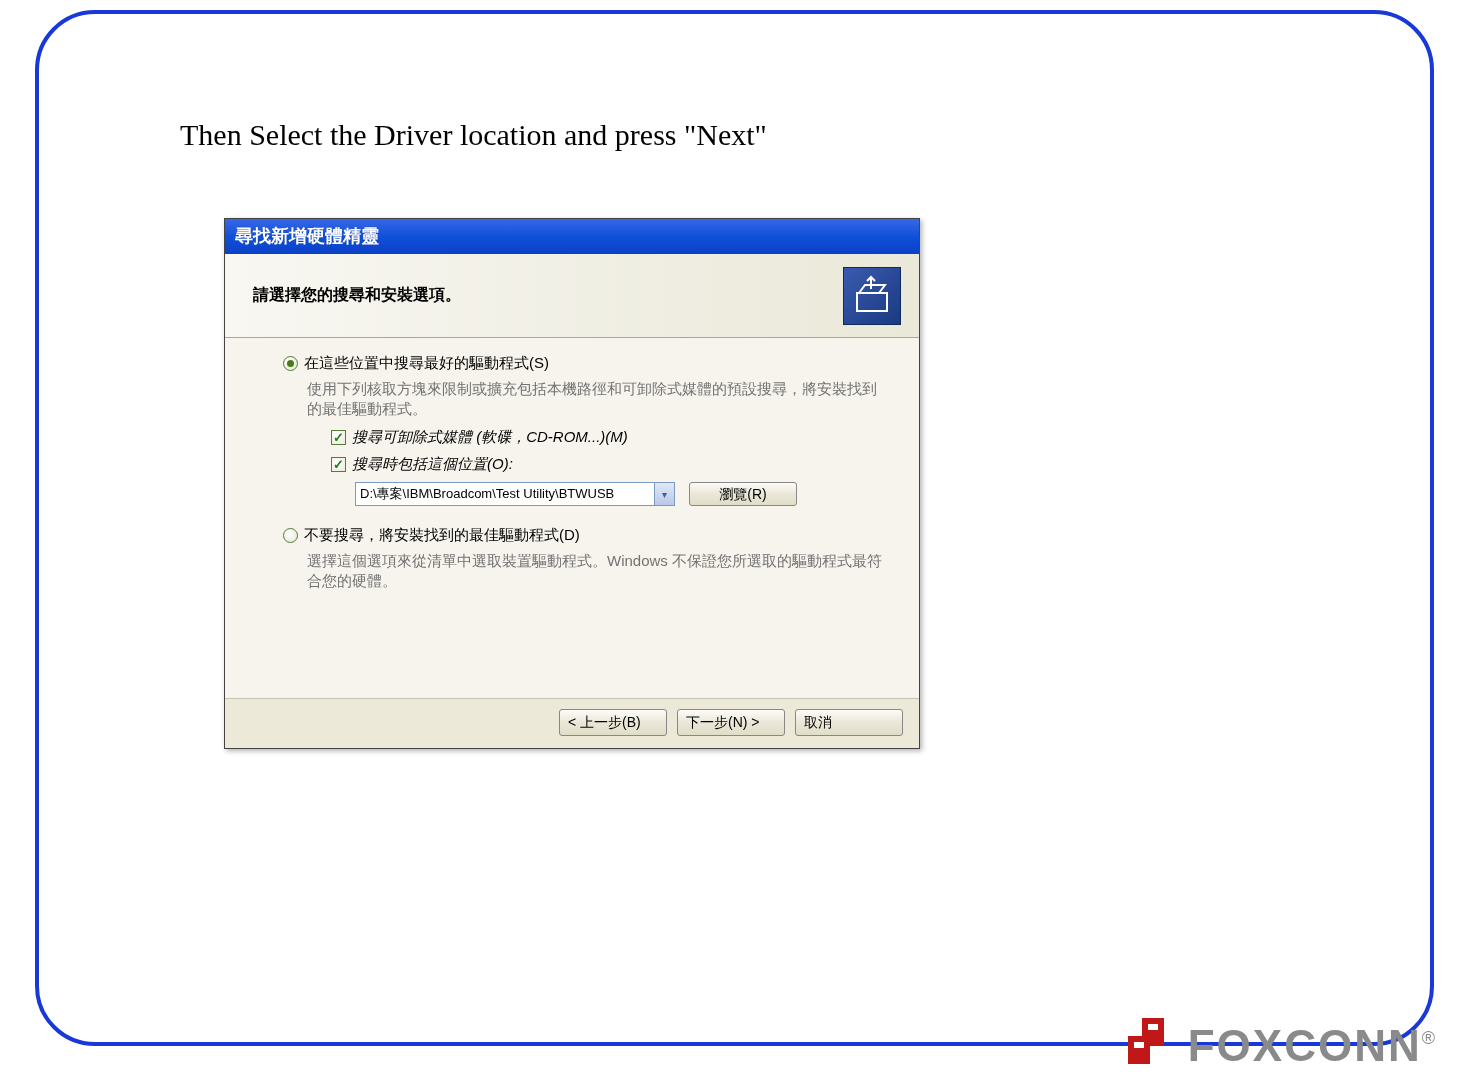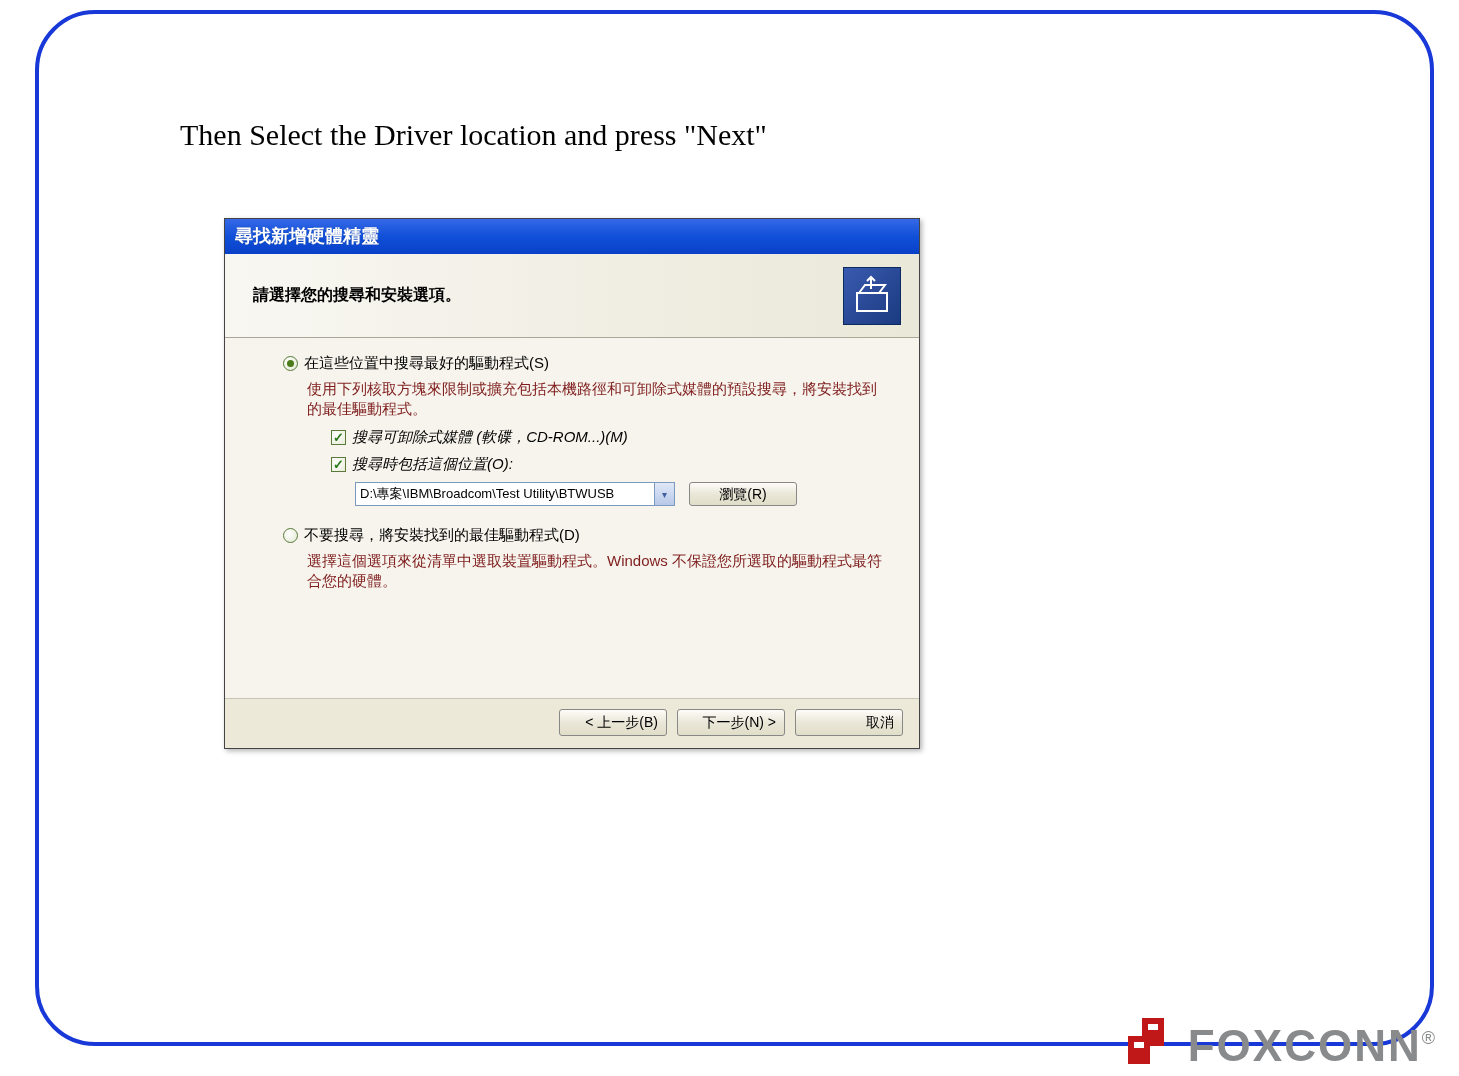--- a/index.html
+++ b/index.html
@@ -123,21 +123,21 @@
     }
     
     .radio-label {
       font-size: 15px;
       color: #000;
       font-family: "PMingLiU", sans-serif;
     }
     
     .desc-text {
       font-size: 15px;
-      color: #7f1d1d;
+      color: #737373;
       margin-left: 56px;
       margin-right: 20px;
       line-height: 1.3;
       font-family: "PMingLiU", sans-serif;
       margin-bottom: 10px;
     }
     
     .checkbox-line {
       display: flex;
       align-items: center;
@@ -232,21 +232,21 @@
     }
     
     .wiz-btn {
       min-width: 108px;
       height: 27px;
       background: linear-gradient(to bottom, #fdfcf8 0%, #eae7d8 50%, #e0ddc8 100%);
       border: 1px solid #888;
       border-radius: 3px;
       font-size: 14px;
       font-family: "PMingLiU", sans-serif;
-      text-align: right;
+      text-align: left;
       line-height: 24px;
       cursor: pointer;
       padding: 0 8px;
     }
     
     .logo-area {
       position: absolute;
       bottom: 8px;
       right: 24px;
       display: flex;

